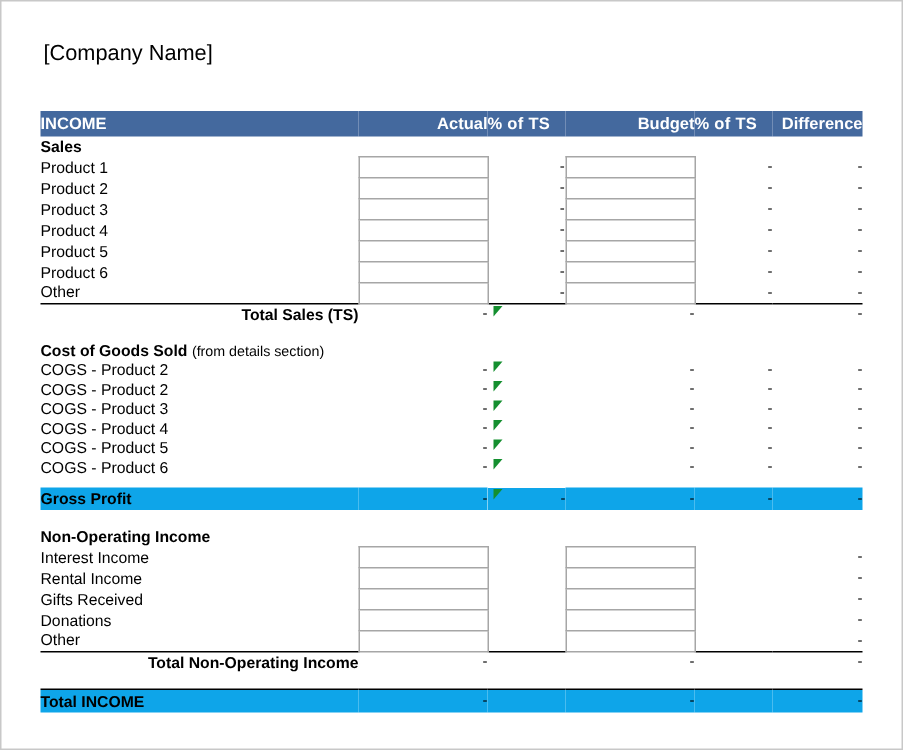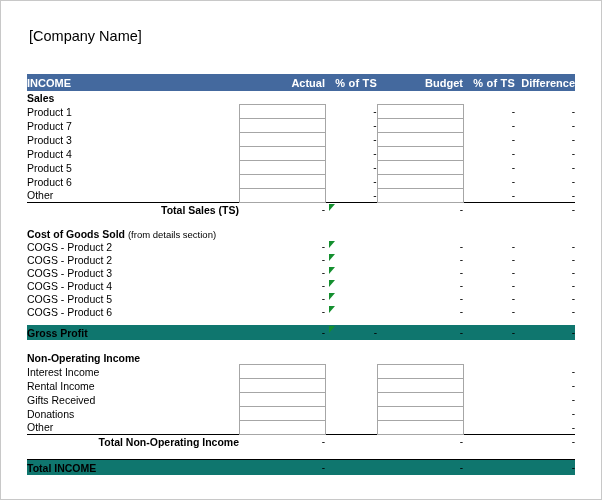--- a/index.html
+++ b/index.html
@@ -80,21 +80,21 @@
 
   
   tr.hdr td {
     background: #44699E;
     color: #ffffff;
     font-weight: bold;
     height: 17px;
     font-size: 11px;
   }
   td.hdr-income { padding-left: 8px; text-align: left; font-size: 11.5px; }
-  td.hdr-small { text-align: right; font-size: 7px; letter-spacing: .2px; }
+  td.hdr-small { text-align: left; font-size: 7px; letter-spacing: .2px; }
   td.hdr-diff { text-align: right; padding-right: 9px; }
   td.hdr-actual { text-align: right; padding-right: 14px; }
   td.hdr-budget { text-align: right; padding-right: 18px; }
 
   
   .lbl { padding-left: 30px; font-size: 10.5px; }
   .lbl-section { padding-left: 26px; font-weight: bold; font-size: 10.5px; }
   .lbl-section .note { font-weight: normal; font-size: 9.5px; }
   .total-lbl { text-align: right; padding-right: 5px; font-weight: bold; font-size: 10.5px; }
   .band-lbl { padding-left: 8px; font-weight: bold; font-size: 10.5px; }
@@ -111,21 +111,21 @@
 
   
   tr.spacer td { height: 11px; }
   tr.spacer-sm td { height: 7px; }
 
   
   td.rule-top { border-top: 1.4px solid #000000; }
 
   
   tr.band td {
-    background: #0f766e;
+    background: #0ea5e9;
     height: 15px;
   }
   td.has-tri { position: relative; }
   td.has-tri .tri-abs {
     position: absolute;
     left: 4px;
     top: 1px;
     width: 0;
     height: 0;
     border-top: 7px solid #148F2F;
@@ -173,21 +173,21 @@
 
         <tr>
           <td class="lbl">Product 1</td>
           <td class="box"></td>
           <td class="val-pct">-</td>
           <td class="box"></td>
           <td class="val-pct">-</td>
           <td class="val-diff">-</td>
         </tr>
         <tr>
-          <td class="lbl">Product 7</td>
+          <td class="lbl">Product 2</td>
           <td class="box"></td>
           <td class="val-pct">-</td>
           <td class="box"></td>
           <td class="val-pct">-</td>
           <td class="val-diff">-</td>
         </tr>
         <tr>
           <td class="lbl">Product 3</td>
           <td class="box"></td>
           <td class="val-pct">-</td>

